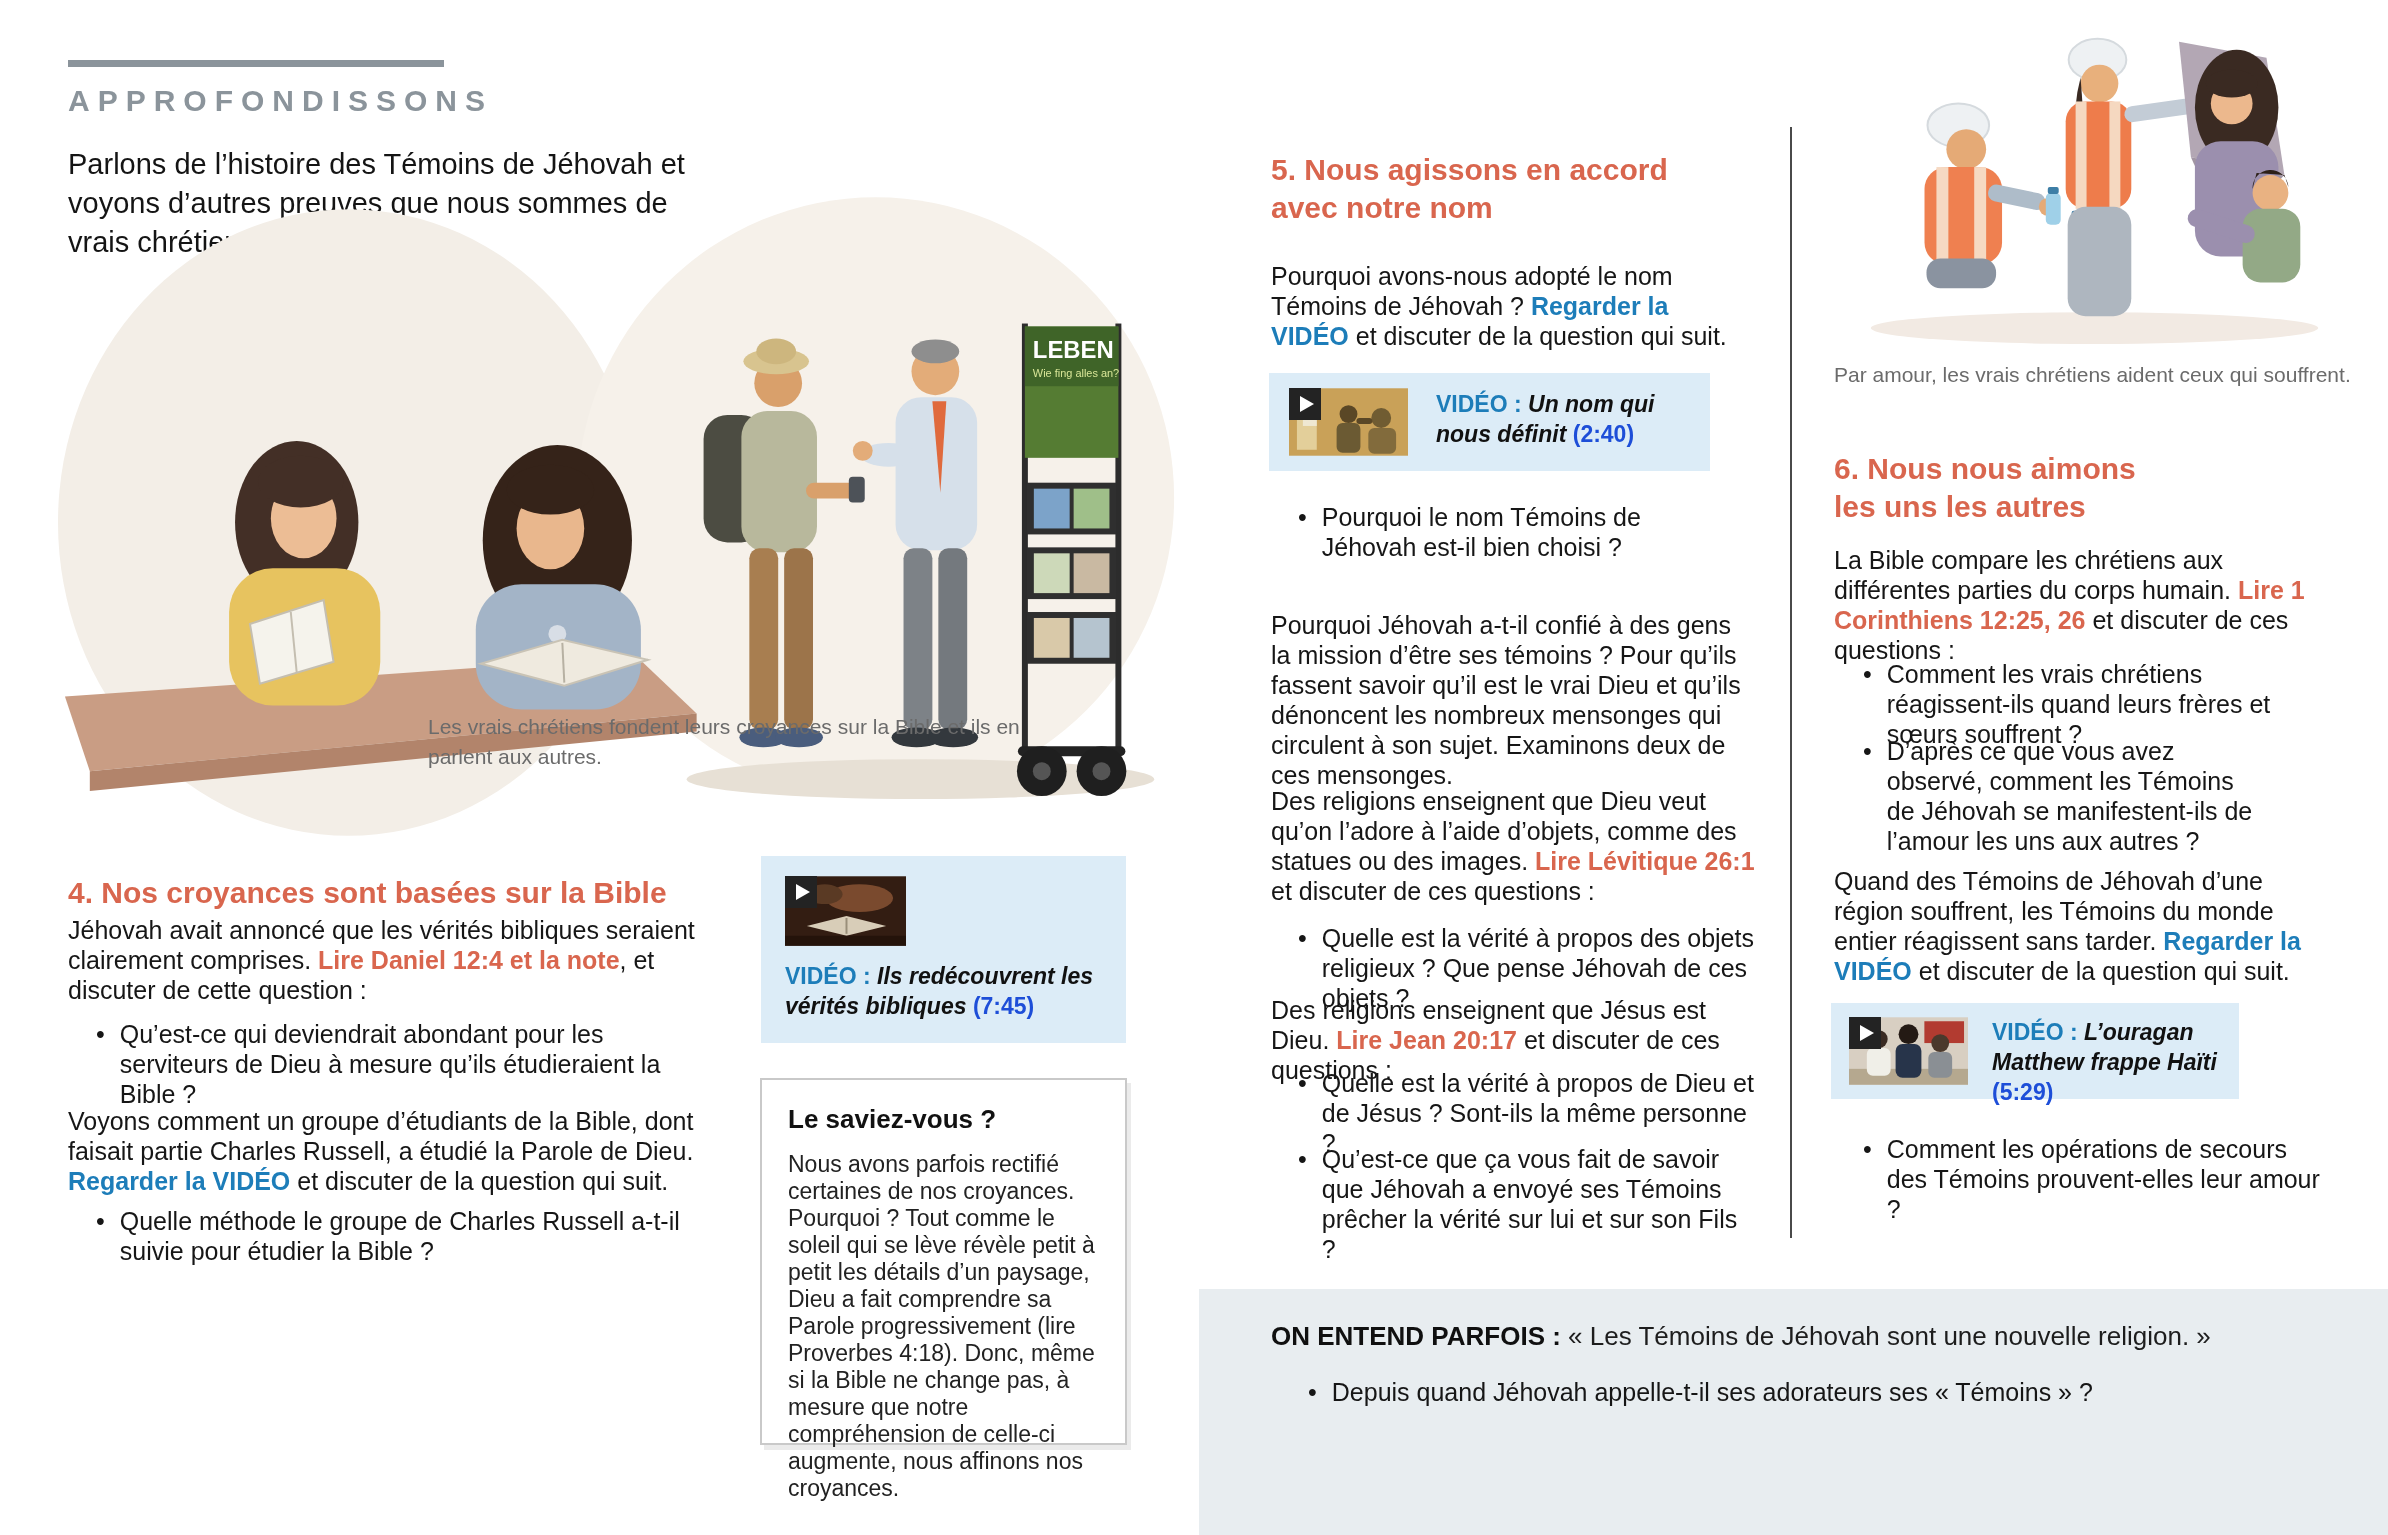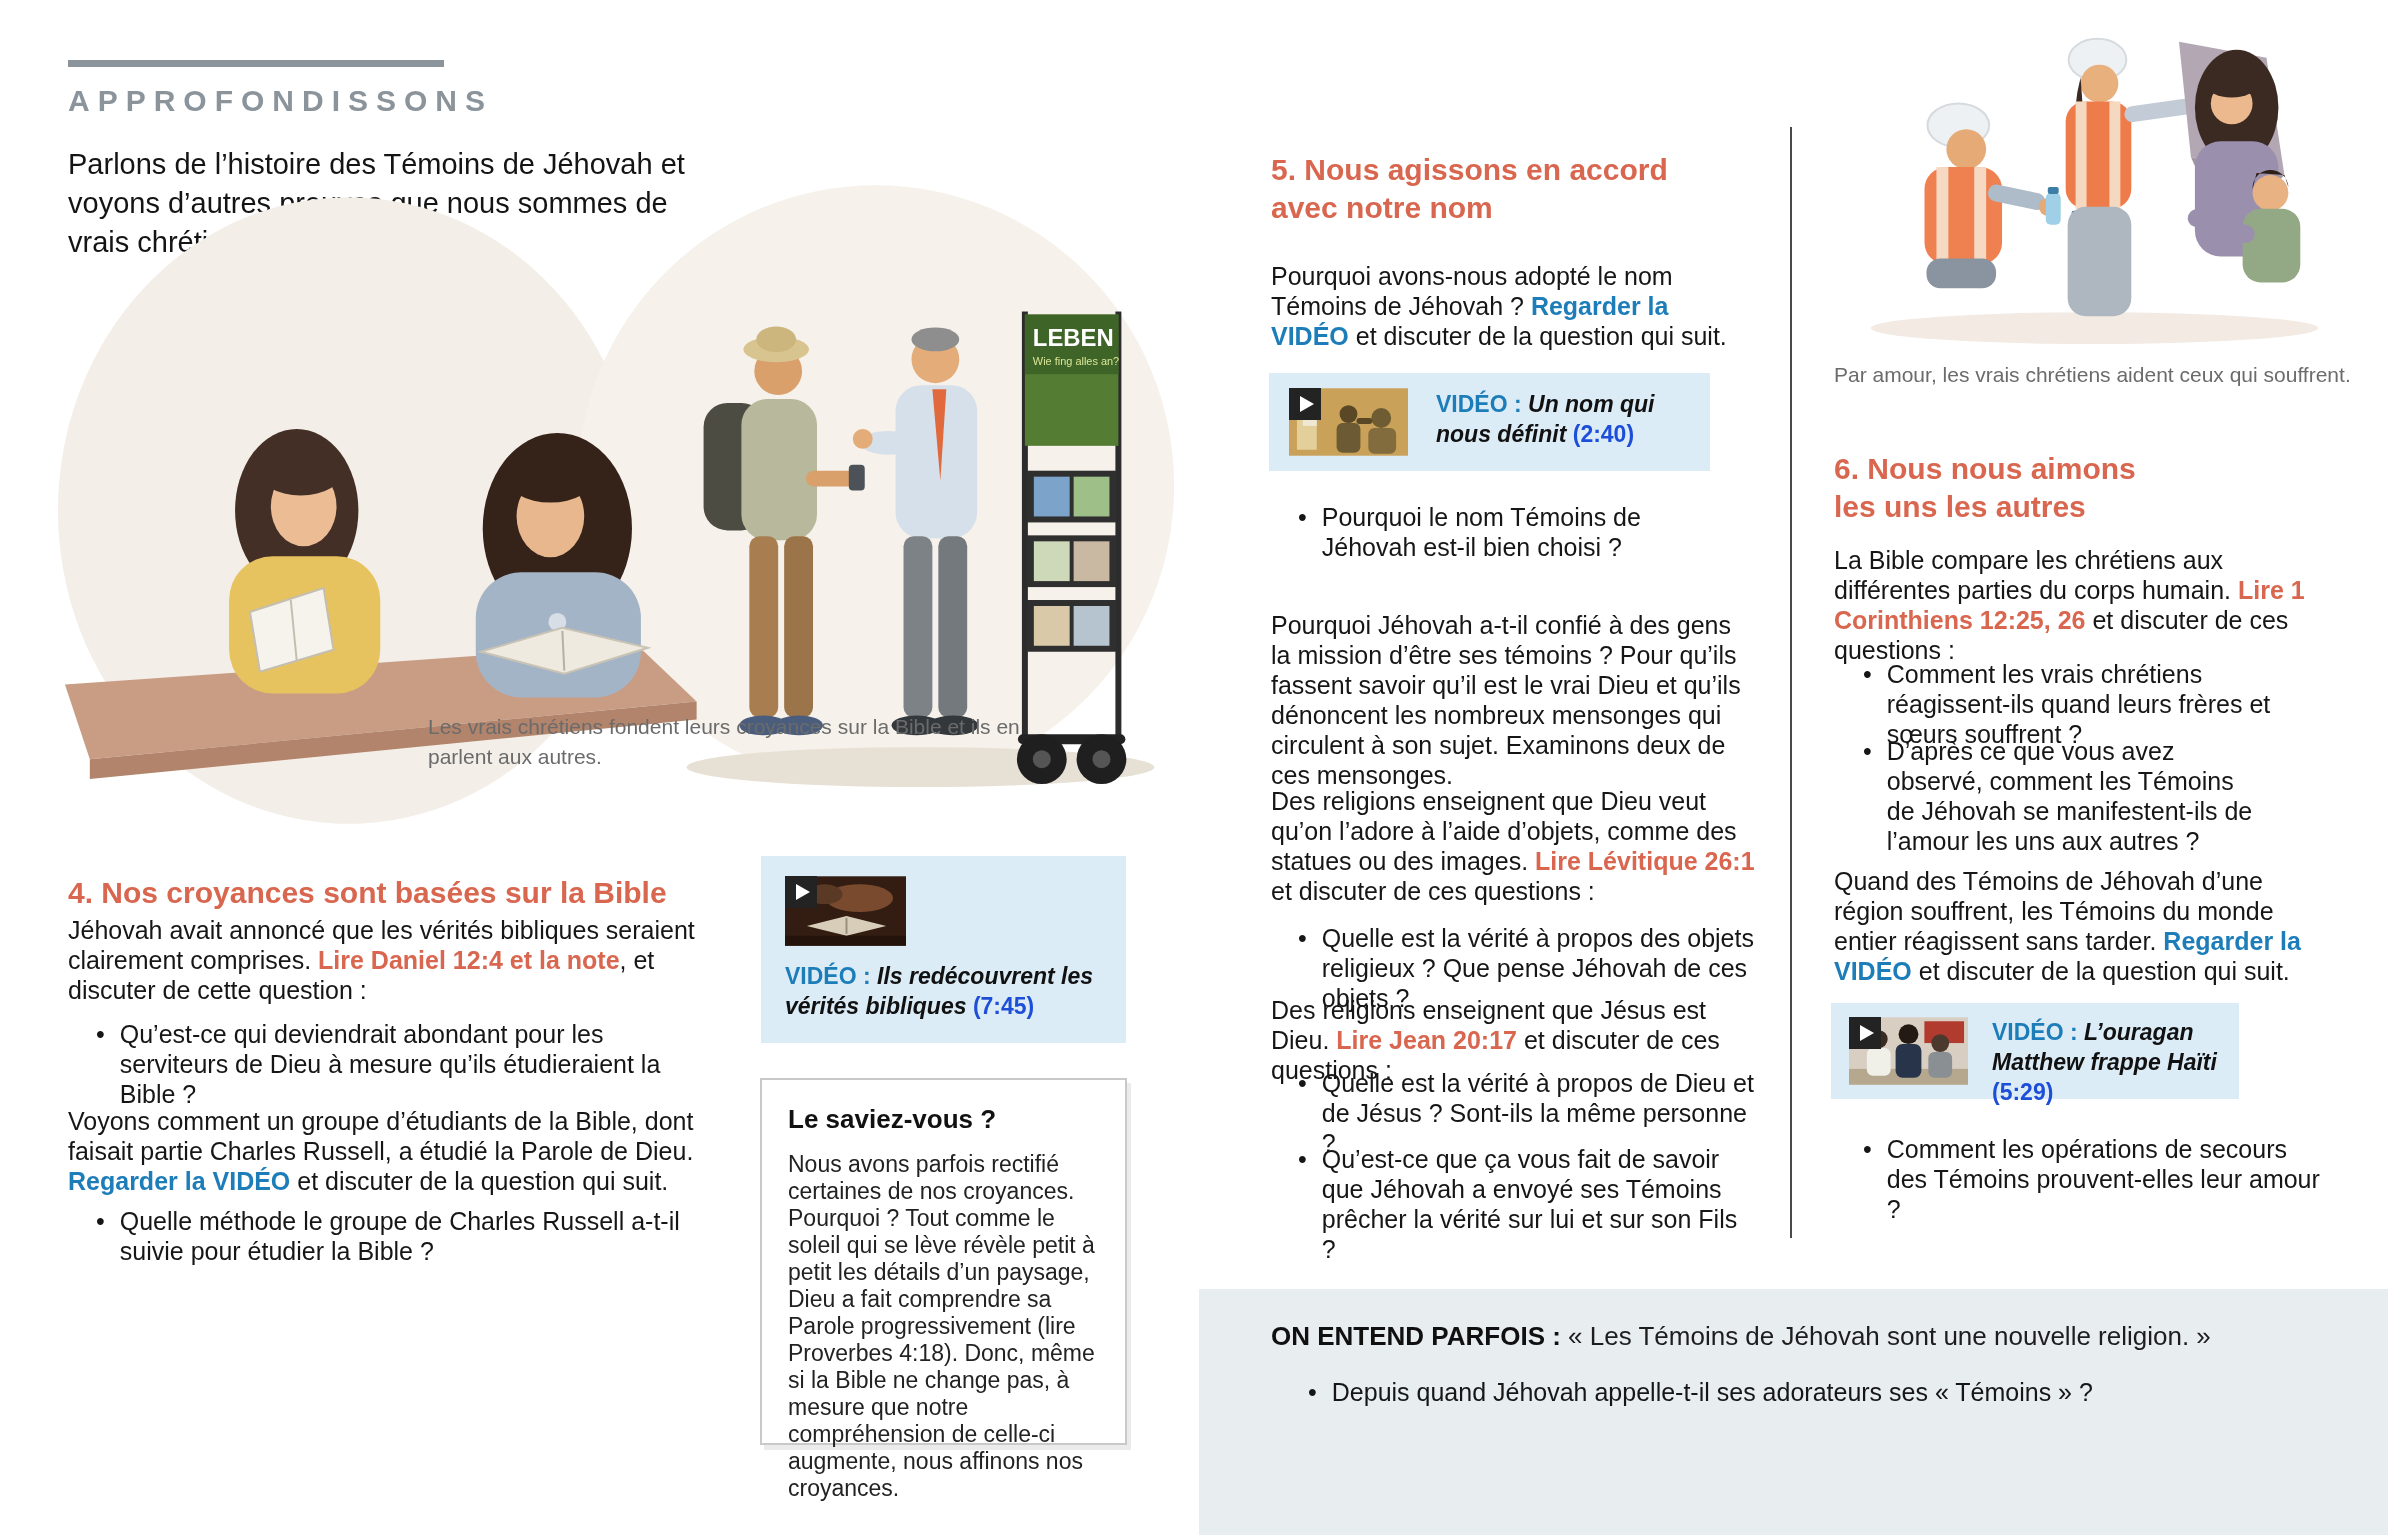--- a/index.html
+++ b/index.html
@@ -51,21 +51,21 @@
 </style>
 </head>
 <body>
 
 <div class="page">
 
   <div class="kicker-bar abs" style="left:68px;top:60px;width:376px;"></div>
   <div class="kicker abs" style="left:68px;top:84px;">APPROFONDISSONS</div>
   <p class="intro abs" style="left:68px;top:145px;width:627px;margin:0;">Parlons de l’histoire des Témoins de Jéhovah et voyons d’autres preuves que nous sommes de vrais chrétiens.</p>
 
-  <div class="abs" style="left:55px;top:182px;width:1139px;height:652px;">
+  <div class="abs" style="left:55px;top:194px;width:1139px;height:652px;">
     <svg width="1139" height="652" viewBox="0 0 1145 655">
       <ellipse cx="295" cy="330" rx="292" ry="315" fill="#f3eee7"></ellipse>
       <ellipse cx="825" cy="305" rx="300" ry="302" fill="#f6f1ea"></ellipse>
 
       <polygon points="10,505 585,465 645,522 35,580" fill="#c99d84"></polygon>
       <polygon points="35,580 645,522 645,540 35,600" fill="#b2846b"></polygon>
 
       <ellipse cx="243" cy="330" rx="62" ry="82" fill="#432f26"></ellipse>
       <ellipse cx="250" cy="326" rx="33" ry="40" fill="#ecbd95"></ellipse>
       <ellipse cx="247" cy="289" rx="43" ry="26" fill="#432f26"></ellipse>

